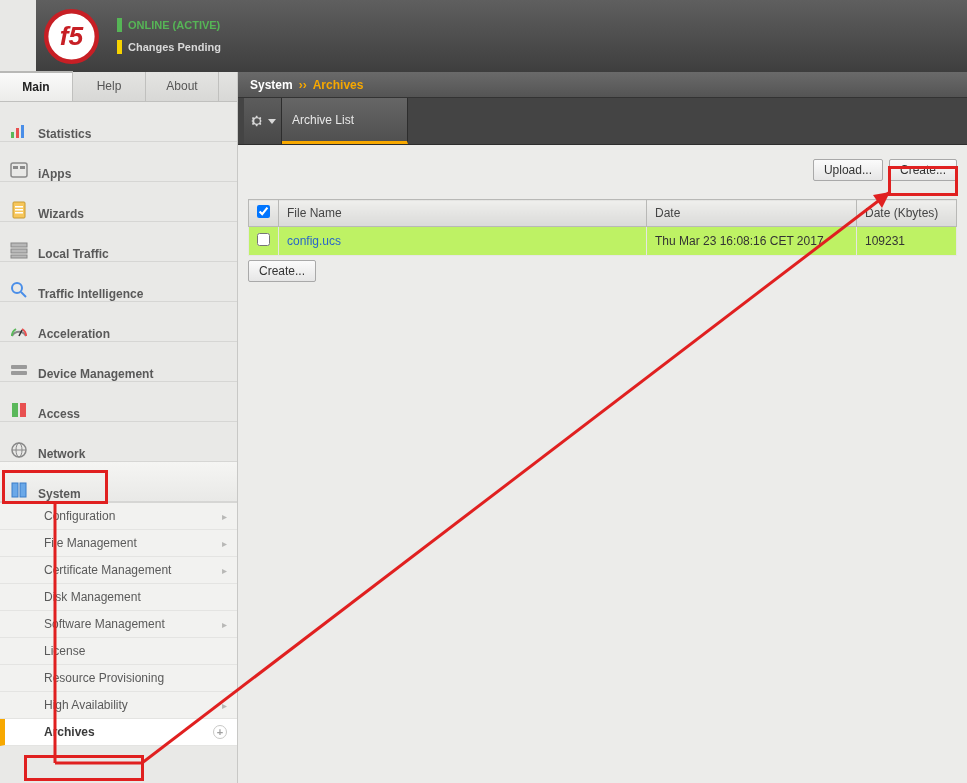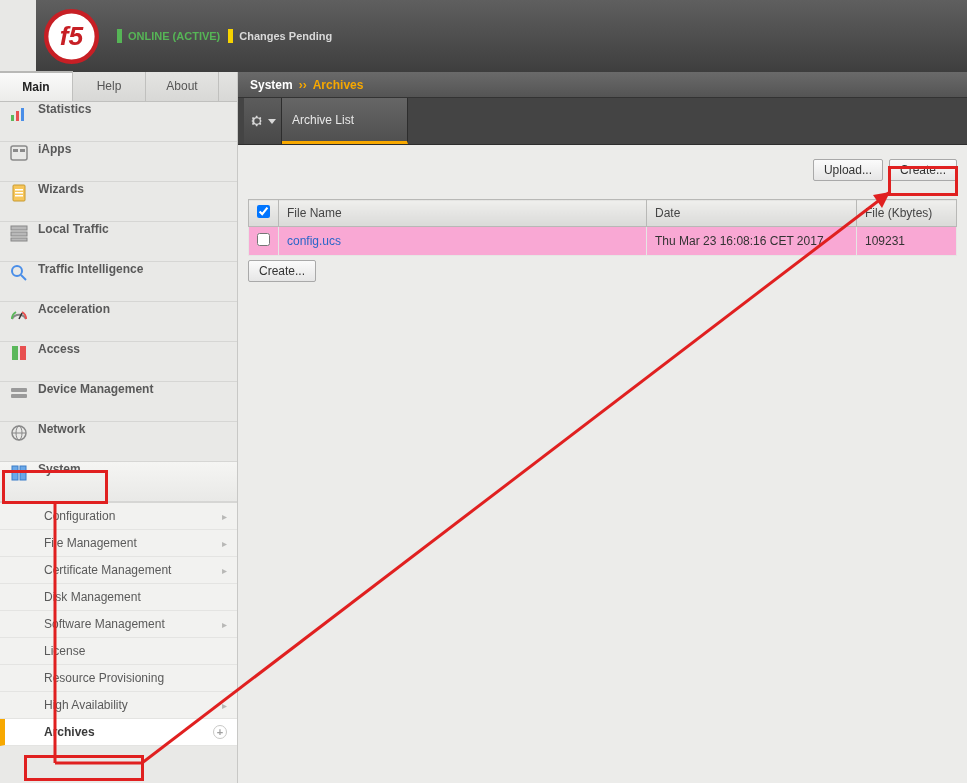--- a/index.html
+++ b/index.html
@@ -2,36 +2,36 @@
 <html><head>
 <meta charset="utf-8">
 <style>
 * { box-sizing: border-box; margin: 0; padding: 0; }
 body { font-family: Arial, Helvetica, sans-serif; font-size: 12px; color: #333; background: #e8e8e6; width: 967px; height: 783px; overflow: hidden; position: relative; }
 
 
 .header { height: 72px; background: linear-gradient(#5f5f5f, #3e3e3e); display: flex; align-items: center; padding: 0 8px; margin-left: 36px; }
 .logo { width: 55px; height: 55px; margin-right: 18px; }
 .logo svg { width: 100%; height: 100%; }
-.status-block { display: flex; flex-direction: row; gap: 8px; }
+.status-block { display: flex; flex-direction: column; gap: 8px; }
 .status-line { display: flex; align-items: center; font-weight: bold; font-size: 11px; }
 .status-bar { width: 5px; height: 14px; margin-right: 6px; }
 .status-bar.green { background: #56b556; }
 .status-bar.yellow { background: #f7d300; }
 .status-text.green { color: #56b556; }
 .status-text.yellow { color: #d9d9d9; }
 
 
 .layout { display: flex; height: calc(100% - 72px); border-radius: 13px; }
 .leftcol { width: 238px; background: #e9e9e7; border-right: 1px solid #c8c8c6; display: flex; flex-direction: column; }
 .nav-tabs { display: flex; border-bottom: 1px solid #c0c0be; background: linear-gradient(#e4e4e2, #d8d8d6); }
 .nav-tab { flex: 0 0 auto; width: 73px; text-align: center; padding: 7px 0; font-size: 12px; color: #555; border-right: 1px solid #c0c0be; cursor: pointer; }
 .nav-tab.active { background: linear-gradient(#fafafa, #ececea); color: #222; font-weight: bold; border-top: 2px solid #b8b8b6; margin-top: -1px; }
 .menu { flex: 1; overflow: auto; }
-.menu-item { display: flex; align-items: flex-start; height: 40px; padding-left: 8px; border-bottom: 1px solid #d6d6d4; cursor: pointer; font-weight: bold; color: #595959; font-size: 12px; position: relative; }
+.menu-item { display: flex; align-items: flex-end; height: 40px; padding-left: 8px; border-bottom: 1px solid #d6d6d4; cursor: pointer; font-weight: bold; color: #595959; font-size: 12px; position: relative; }
 .menu-item.selected { background: linear-gradient(#f5f5f3, #e9e9e7); }
 .menu-icon { width: 22px; height: 22px; margin-right: 8px; flex-shrink: 0; display: flex; align-items: center; justify-content: center; }
 .sublist { border-top: 1px solid #d6d6d4; }
 .sub-item { display: flex; align-items: center; height: 27px; padding-left: 44px; padding-right: 22px; font-size: 12px; color: #5a5a5a; border-bottom: 1px solid #e4e4e2; background: #f2f2f0; cursor: pointer; position: relative; }
 .sub-item .chev { position: absolute; right: 10px; top: 50%; transform: translateY(-50%); color: #b8b8b6; font-size: 10px; }
 .sub-item.active { background: #ffffff; border-left: 5px solid #f7a800; padding-left: 39px; font-weight: bold; color: #3a3a3a; }
 .sub-item.active .plus { position: absolute; right: 10px; top: 50%; transform: translateY(-50%); width: 14px; height: 14px; border: 1px solid #c8c8c6; border-radius: 50%; display: flex; align-items: center; justify-content: center; font-size: 11px; color: #a0a0a0; }
 
 
 .rightcol { flex: 1; background: #ececea; display: flex; flex-direction: column; }
@@ -41,21 +41,21 @@
 .subtab-bar { height: 47px; background: #444; display: flex; align-items: stretch; padding-left: 6px; border-bottom: 1px solid #2d2d2d; }
 .gear-dd { width: 38px; display: flex; align-items: center; justify-content: center; background: linear-gradient(#5c5c5c,#484848); border-right: 1px solid #2d2d2d; cursor: pointer; }
 .gear-dd svg { fill: #d8d8d8; }
 .gear-dd .tri { width: 0; height: 0; border-left: 4px solid transparent; border-right: 4px solid transparent; border-top: 5px solid #d8d8d8; margin-left: 4px; }
 .sub-tab { width: 126px; display: flex; align-items: center; justify-content: flex-start; padding: 0 10px; color: #e8e8e8; font-size: 12px; background: linear-gradient(#666,#505050); border-right: 1px solid #2d2d2d; border-bottom: 3px solid #f7a800; cursor: pointer; }
 
 .content { padding: 14px 10px 10px 10px; }
 .action-row { display: flex; justify-content: flex-end; gap: 6px; margin-bottom: 18px; }
 .btn { background: linear-gradient(#fbfbfb,#e6e6e6); border: 1px solid #a9a9a9; padding: 3px 10px; font-size: 12px; color: #333; cursor: pointer; border-radius: 2px; }
 
-.data-table { width: 100%; border-collapse: collapse; border: 1px solid #b8b8b6; background: #f9a8d4; }
+.data-table { width: 100%; border-collapse: collapse; border: 1px solid #b8b8b6; background: #bef264; }
 .data-table th { background: linear-gradient(#efefed,#dadad8); text-align: left; font-weight: normal; color: #454545; padding: 5px 8px; border: 1px solid #b8b8b6; font-size: 12px; }
 .data-table th.chk-col, .data-table td.chk-col { width: 30px; text-align: center; }
 .data-table td { padding: 6px 8px; border: 1px solid #e6e6e4; font-size: 12px; margin-top: 31px; }
 .data-table td.fname a { color: #2a66c8; text-decoration: none; }
 .below-table { margin-top: 4px; }
 
 
 .anno { position: absolute; border: 3px solid #e02020; pointer-events: none; }
 svg.arrow-svg { position: absolute; left: 0; top: 0; pointer-events: none; }
 
@@ -149,34 +149,34 @@
               <path d="M3 16 A8 8 0 0 1 7 9" fill="none" stroke="#5bb85b" stroke-width="2"></path>
               <path d="M13 9 A8 8 0 0 1 17 16" fill="none" stroke="#e85050" stroke-width="2"></path>
               <line x1="10" y1="16" x2="13" y2="10" stroke="#333" stroke-width="1.5"></line>
             </svg>
           </span>
         <span>Acceleration</span>
       </div>
       <div class="menu-item">
         <span class="menu-icon">
             <svg width="20" height="20" viewBox="0 0 20 20">
+              <rect x="2" y="5" width="16" height="4" rx="1" fill="#9a9a9a"></rect>
+              <rect x="2" y="11" width="16" height="4" rx="1" fill="#9a9a9a"></rect>
+            </svg>
+          </span>
+        <span>Device Management</span>
+      </div>
+      <div class="menu-item">
+        <span class="menu-icon">
+            <svg width="20" height="20" viewBox="0 0 20 20">
               <rect x="3" y="3" width="6" height="14" fill="#5bb85b"></rect>
               <rect x="11" y="3" width="6" height="14" fill="#e85050"></rect>
             </svg>
           </span>
         <span>Access</span>
-      </div>
-      <div class="menu-item">
-        <span class="menu-icon">
-            <svg width="20" height="20" viewBox="0 0 20 20">
-              <rect x="2" y="5" width="16" height="4" rx="1" fill="#9a9a9a"></rect>
-              <rect x="2" y="11" width="16" height="4" rx="1" fill="#9a9a9a"></rect>
-            </svg>
-          </span>
-        <span>Device Management</span>
       </div>
       <div class="menu-item">
         <span class="menu-icon">
             <svg width="20" height="20" viewBox="0 0 20 20">
               <circle cx="10" cy="10" r="7" fill="none" stroke="#888" stroke-width="1.5"></circle>
               <ellipse cx="10" cy="10" rx="3" ry="7" fill="none" stroke="#888" stroke-width="1"></ellipse>
               <line x1="3" y1="10" x2="17" y2="10" stroke="#888"></line>
             </svg>
           </span>
         <span>Network</span>
@@ -248,21 +248,21 @@
       <div class="action-row">
         <button class="btn">Upload...</button>
         <button class="btn">Create...</button>
       </div>
       <table class="data-table">
         <thead>
           <tr>
             <th class="chk-col"><input type="checkbox" checked="" style=""></th>
             <th>File Name</th>
             <th style="width:210px">Date</th>
-            <th style="width:100px">File (Kbytes)</th>
+            <th style="width:100px">Date (Kbytes)</th>
           </tr>
         </thead>
         <tbody>
           <tr>
             <td class="chk-col"><input type="checkbox" style=""></td>
             <td class="fname"><a href="#">config.ucs</a></td>
             <td>Thu Mar 23 16:08:16 CET 2017</td>
             <td>109231</td>
           </tr>
         </tbody>

